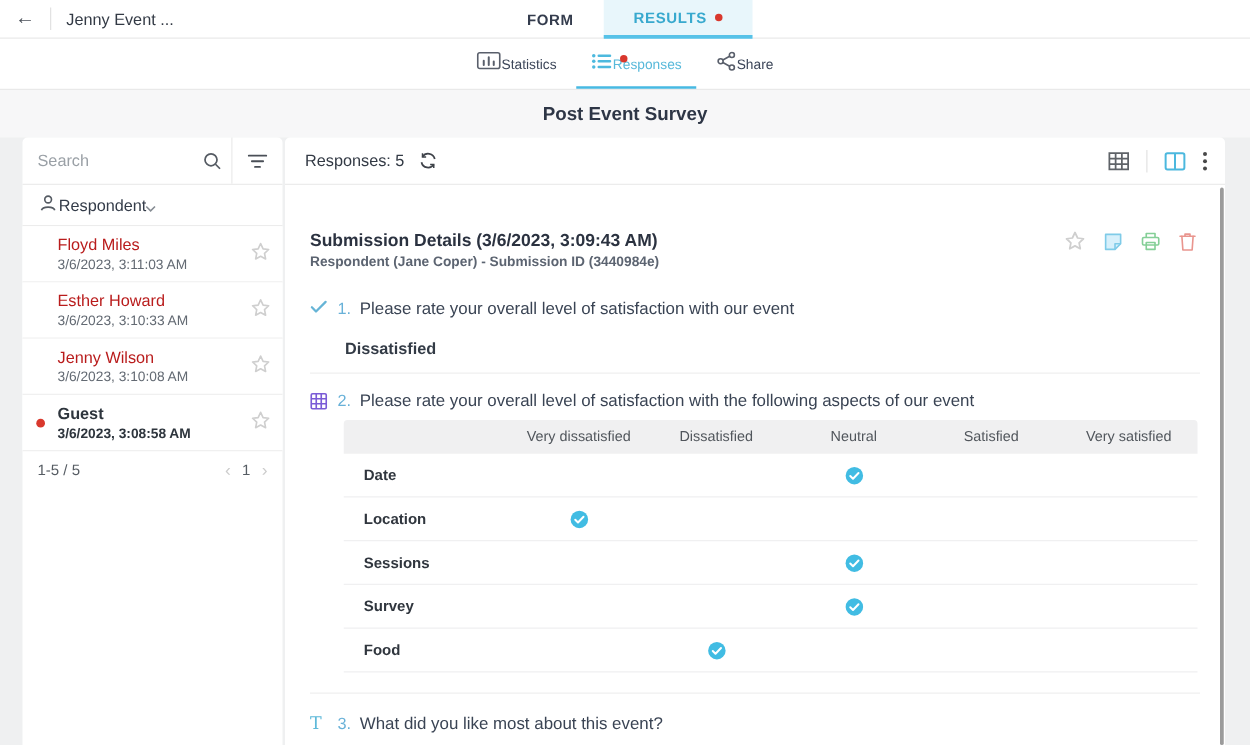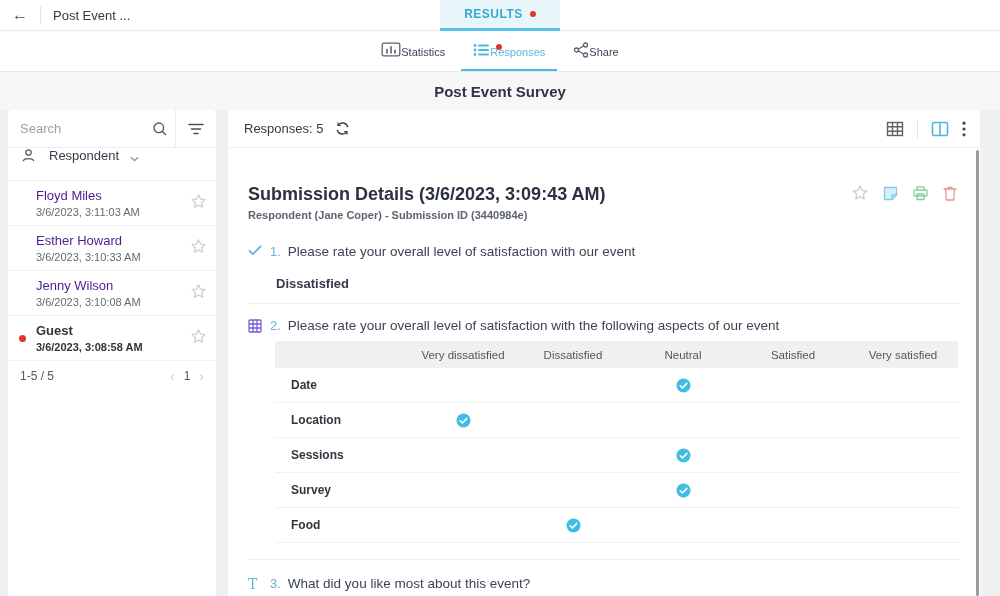--- a/index.html
+++ b/index.html
@@ -22,31 +22,31 @@
   .subtab { display:flex; flex-direction:row; align-items:center; justify-content:flex-end; padding:5px 12px 4px; font-size:11px; color:#3b4558; border-bottom:2px solid transparent; cursor:pointer; }
   .subtab .iconwrap { position:relative; height:18px; display:flex; align-items:center; }
   .subtab .label { margin-top:3px; }
   .subtab.active { border-bottom-color:#47b9e2; color:#58b9da; }
   .subtab .iconwrap .dot { position:absolute; right:-12px; top:2px; }
 
   
   .titlebar { position:absolute; top:72px; left:0; right:0; height:38px; background:#f7f7f8; display:flex; align-items:center; justify-content:center; font-size:15px; font-weight:bold; color:#2e3646; }
 
   
-  .sidebar { position:absolute; left:8px; top:110px; width:208px; bottom:0; background:#fff; border-radius:4px 4px 0 0; }
+  .sidebar { position:absolute; left:18px; top:110px; width:208px; bottom:0; background:#fff; border-radius:4px 4px 0 0; }
   .search-row { height:38px; border-bottom:1px solid #ececec; display:flex; align-items:center; }
   .search-input { flex:1; min-width:0; border:none; outline:none; padding-left:12px; font-size:13px; color:#333; background:transparent; font-family:"Liberation Sans",sans-serif; }
   .search-input::placeholder { color:#9aa0a6; }
   .search-iconbox { width:30px; display:flex; justify-content:center; cursor:pointer; }
   .sr-divider { width:1px; height:37px; background:#ececec; }
   .filter-btn { width:40px; display:flex; justify-content:center; cursor:pointer; }
-  .resp-row { height:33px; border-bottom:1px solid #ececec; display:flex; padding-left:13px; gap:13px; font-size:13px; color:#343c49; cursor:pointer; }
+  .resp-row { height:33px; border-bottom:1px solid #ececec; display:flex; align-items:center; padding-left:13px; gap:1px; font-size:13px; color:#343c49; cursor:pointer; }
   .resp-row .chev { margin-left:-2px; margin-top:2px; }
   .ritem { height:45px; border-bottom:1px solid #f0f0f0; position:relative; padding-left:28px; display:flex; flex-direction:column; justify-content:center; cursor:pointer; background:#fff; }
-  .ritem .name { font-size:13px; color:#4c1d95; }
+  .ritem .name { font-size:13px; color:#b91c1c; }
   .ritem .date { font-size:11px; color:#636a73; margin-top:3px; }
   .ritem .star { position:absolute; right:9px; top:12px; cursor:pointer; }
   .ritem.selected { background:#e0f3f9; }
   .ritem.unread::before { content:''; position:absolute; left:11px; top:19px; width:7px; height:7px; border-radius:50%; background:#d9382d; }
   .ritem.unread .name, .ritem.unread .date { font-weight:bold; color:#2e353d; }
   .pag-row { height:30px; display:flex; align-items:center; justify-content:space-between; padding:0 12px; font-size:12px; color:#565c63; }
   .pag-ctrl { display:flex; align-items:center; gap:9px; }
   .pag-chev { color:#cccccc; font-size:14px; cursor:pointer; line-height:1; }
   .pag-num { color:#565c63; font-size:12px; }
 
@@ -55,21 +55,21 @@
   .main-header { height:38px; border-bottom:1px solid #ececec; display:flex; align-items:center; padding:0 14px 0 16px; }
   .responses-label { font-size:13px; color:#333a45; }
   .refresh-btn { margin-left:11px; display:flex; cursor:pointer; }
   .main-header-right { margin-left:auto; display:flex; align-items:center; gap:13px; }
   .mh-divider { width:1px; height:18px; background:#e3e3e3; }
   .viewbtn { display:flex; cursor:pointer; }
   .scrollbar { position:absolute; right:1px; top:40px; bottom:0; width:3px; background:#9b9b9b; border-radius:2px; }
 
   .content { position:absolute; top:38px; left:0; right:0; bottom:0; overflow:hidden; padding-left:20px; }
   .submission-header { margin-top:36px; display:flex; align-items:flex-start; padding-right:22px; }
-  .sub-title { font-size:18px; font-weight:bold; color:#2b3240; }
+  .sub-title { font-size:14px; font-weight:bold; color:#2b3240; }
   .sub-sub { font-size:11px; font-weight:bold; color:#5c6471; margin-top:4px; }
   .sub-actions { margin-left:auto; display:flex; gap:13px; align-items:center; }
   .sub-actions span { display:flex; cursor:pointer; }
 
   .question { display:flex; align-items:flex-start; }
   .q1 { margin-top:22px; } .q2 { margin-top:13px; } .q3 { margin-top:15px; }
   .q-icon { width:22px; display:flex; padding-top:2px; flex:0 0 22px; }
   .q-num { color:#68b1d8; font-size:13px; margin-right:7px; padding-top:1px; }
   .q-text { font-size:13.5px; color:#3a4454; padding-top:1px; }
   .t-icon { font-family:"DejaVu Serif", serif; color:#5fb9d9; font-size:14px; line-height:1; }
@@ -86,22 +86,25 @@
   .mrow { display:flex; height:35px; align-items:center; border-bottom:1px solid #f0f0f1; }
 </style>
 </head>
 <body>
 
 <div class="screen">
 
   <div class="topbar">
     <div class="back-btn">←</div>
     <div class="tb-divider"></div>
-    <div class="form-title">Post Event ...</div>
+    <div class="form-title">Jenny Event ...</div>
     <div class="topbar-tabs">
+      <div class="toptab">
+          <span>FORM</span>
+        </div>
       <div class="toptab active">
           <span>RESULTS</span>
           <span class="dot"></span>
         </div>
     </div>
   </div>
 
   <div class="subbar">
     <div class="subtab">
       <span class="iconwrap">

